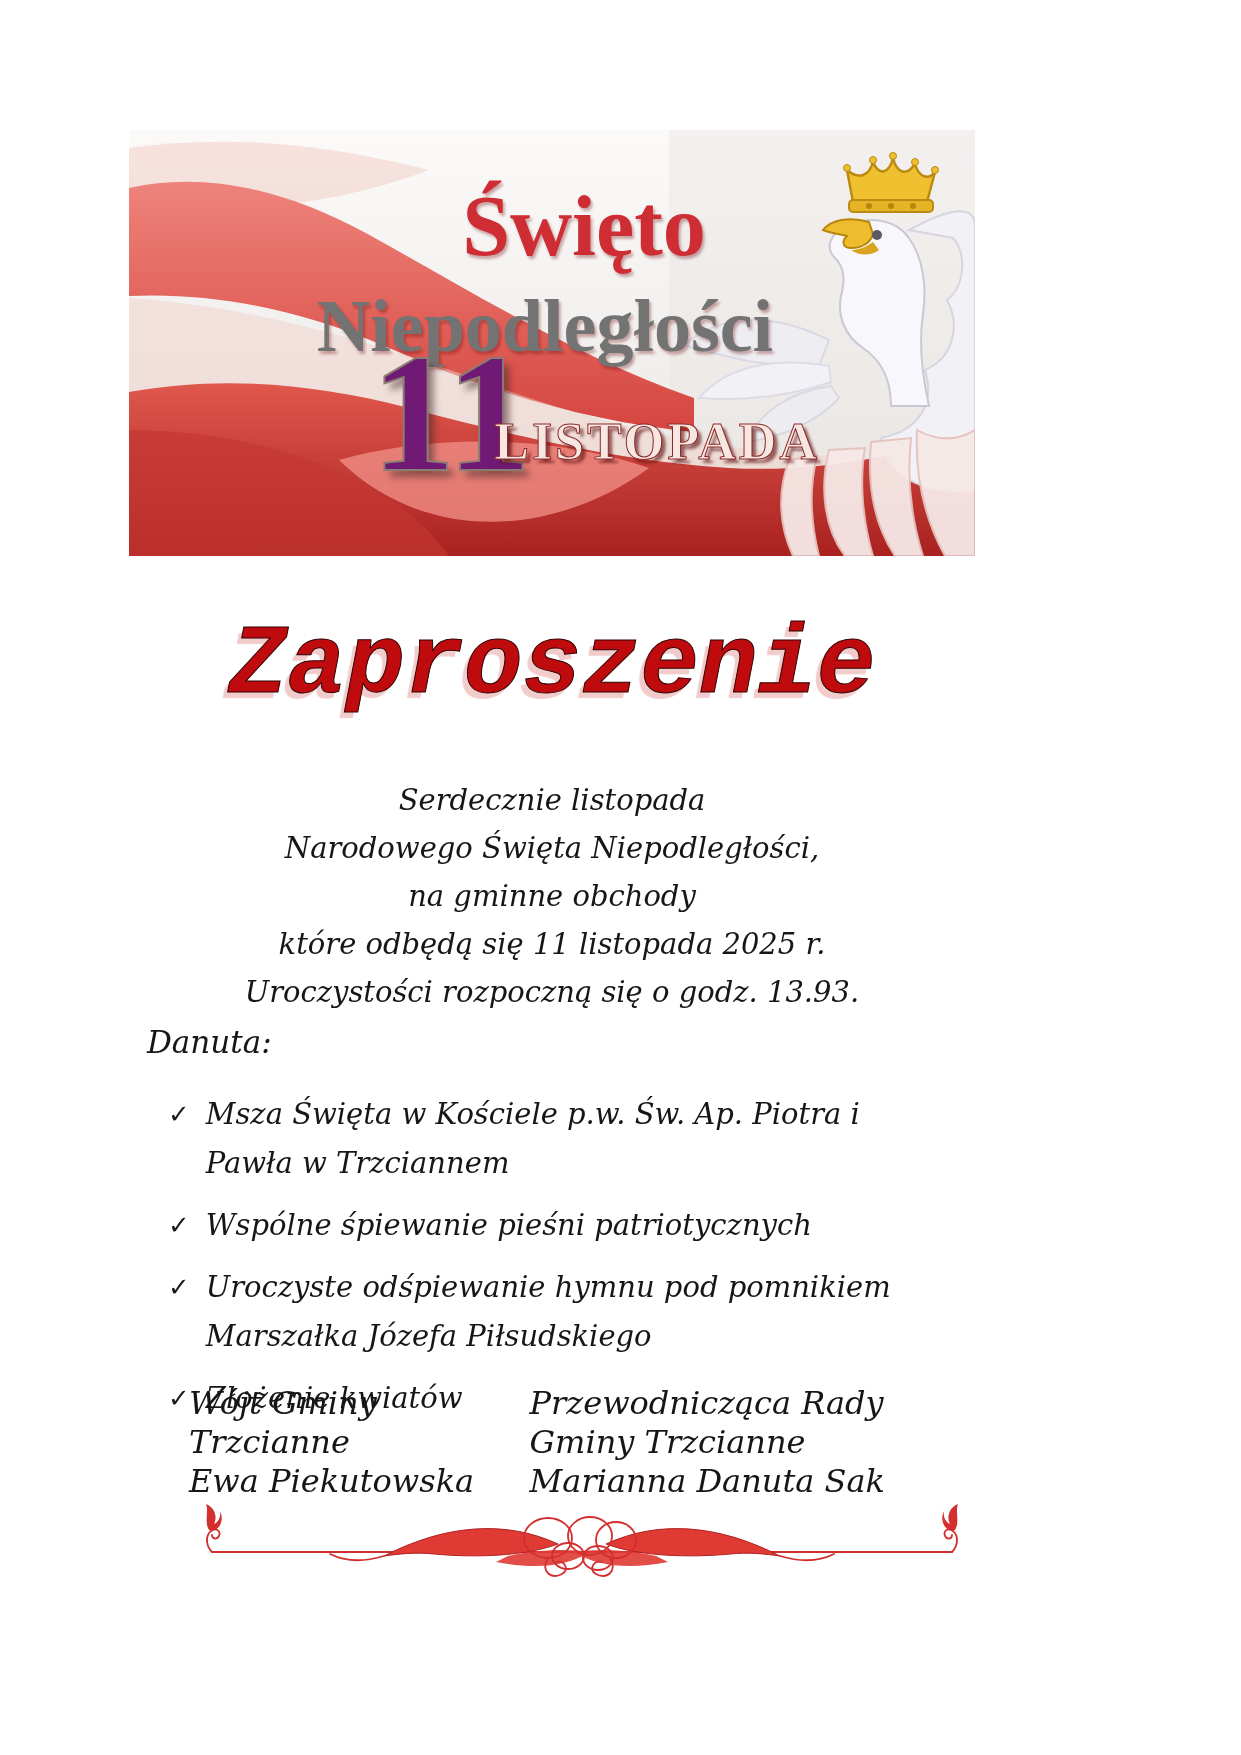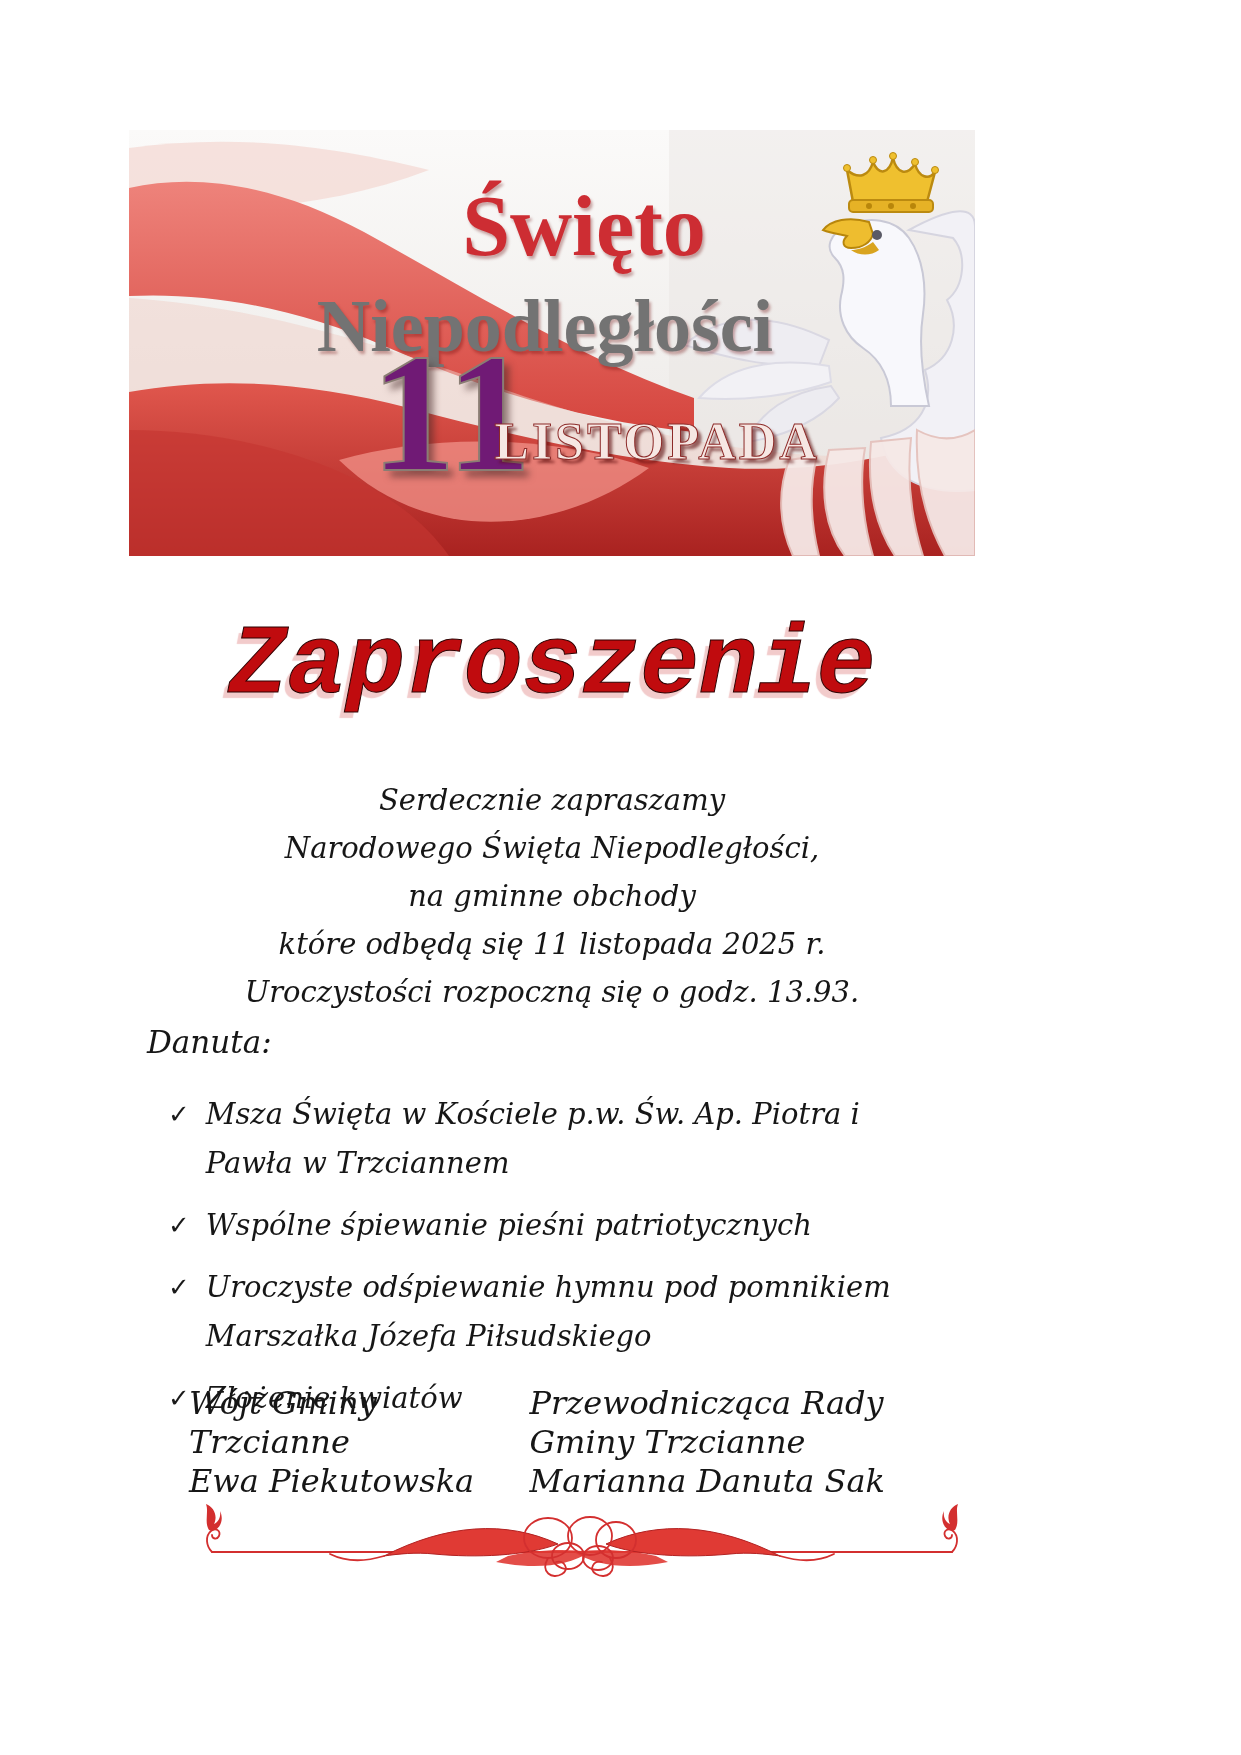--- a/index.html
+++ b/index.html
@@ -121,21 +121,21 @@
 
     <span class="bt banner-line1">Święto</span>
     <span class="bt banner-line2">Niepodległości</span>
     <span class="bt banner-number">11</span>
     <span class="bt banner-line3">LISTOPADA</span>
   </div>
 
   <div class="title">Zaproszenie</div>
 
   <div class="intro">
-    <div>Serdecznie zapraszamy</div>
+    <div>Serdecznie listopada</div>
     <div>Narodowego Święta Niepodległości,</div>
     <div>na gminne obchody</div>
     <div>które odbędą się 11 listopada 2025 r.</div>
     <div>Uroczystości rozpoczną się o godz. 13.93.</div>
   </div>
 
   <div class="program-heading">Danuta:</div>
   <ul class="program-list">
     <li class="program-item">
       <span class="check">✓</span>

